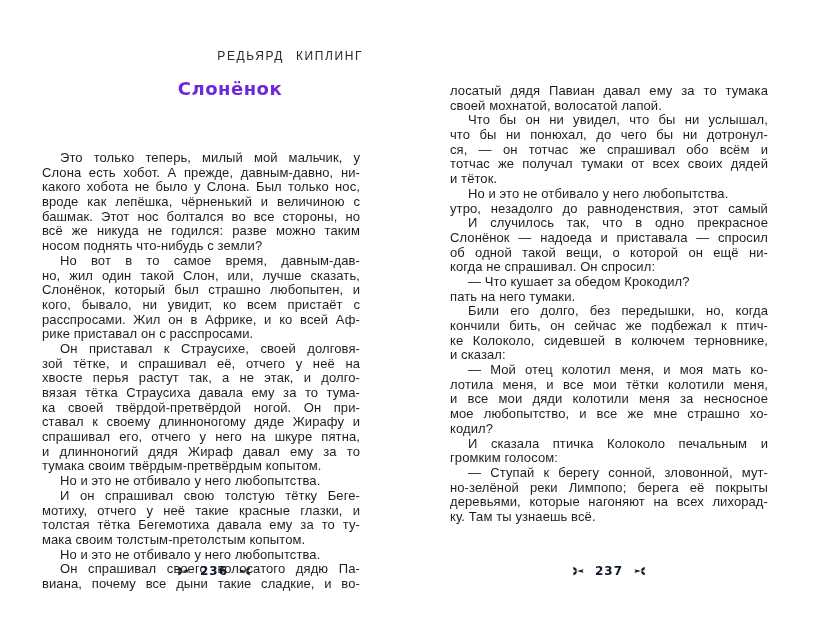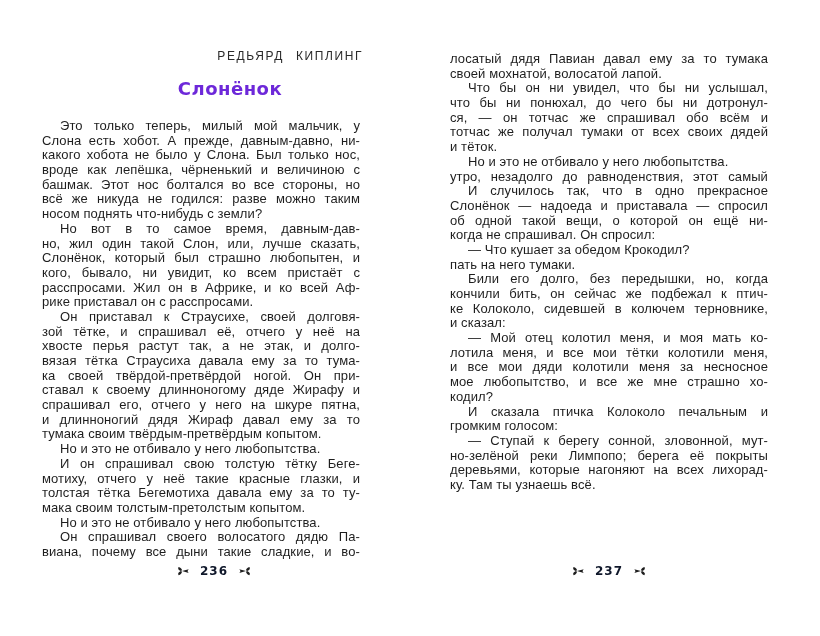--- a/index.html
+++ b/index.html
@@ -43,20 +43,21 @@
     font-size: 18px;
     letter-spacing: 0.5px;
     color: #6d28d9;
   }
   .text-col {
     position: absolute;
     width: 318px;
     font-size: 13px;
     line-height: 14.7px;
     letter-spacing: 0.1px;
+    margin-top: 32px;
   }
   .text-col-left  { left: 42px;  top: 119px; }
   .text-col-right { left: 450px; top: 52px;  }
   .line {
     text-align: justify;
     text-align-last: justify;
     white-space: normal;
     height: 14.7px;
     overflow: visible;
   }

